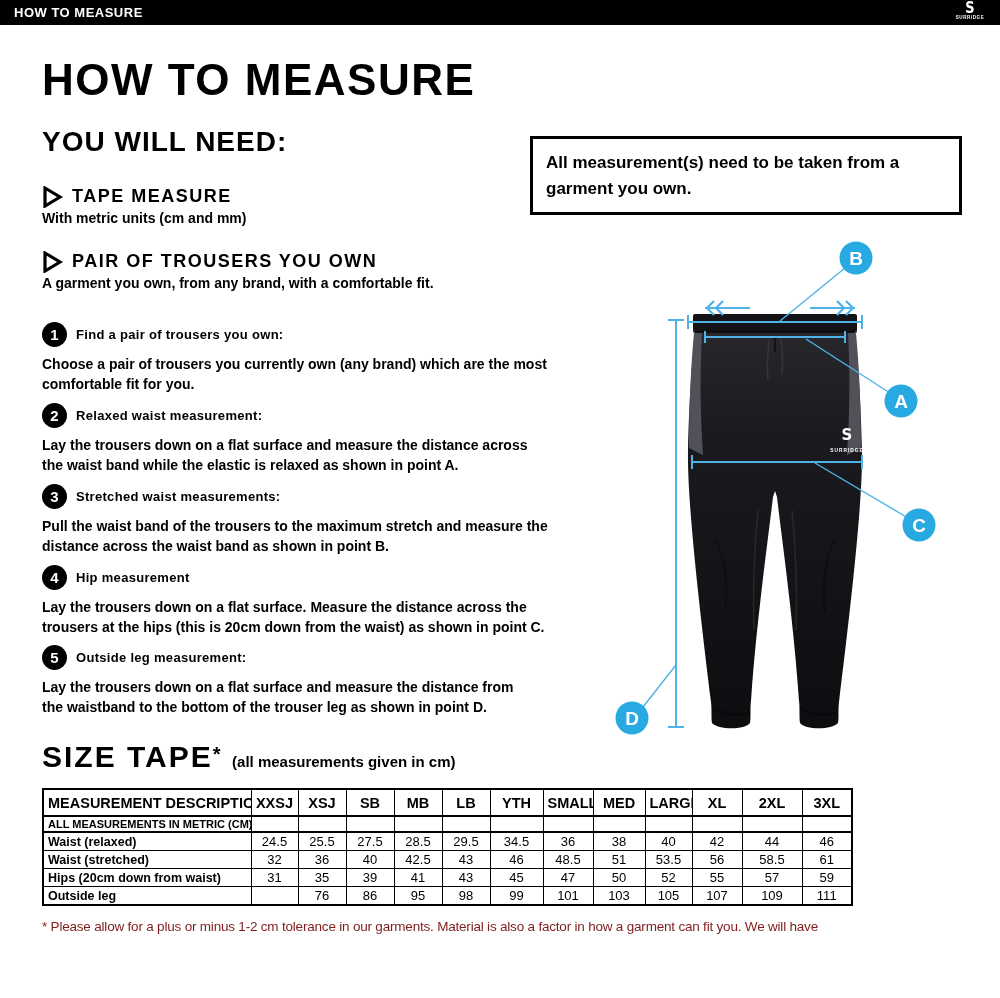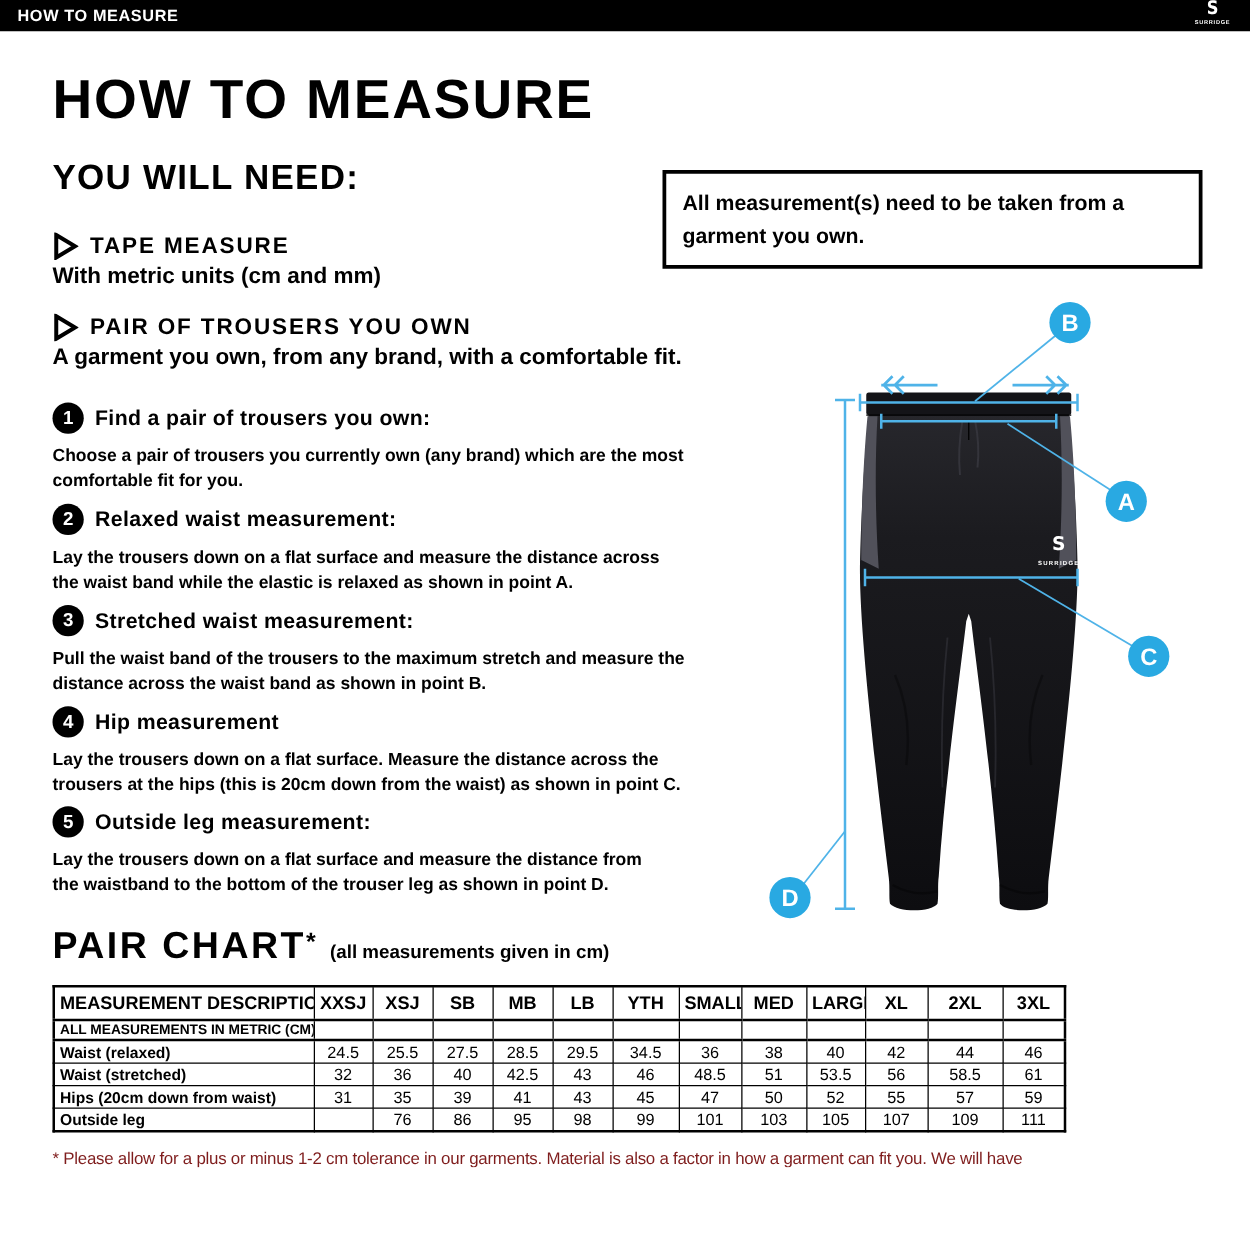--- a/index.html
+++ b/index.html
@@ -20,30 +20,30 @@
   .h2{position:absolute;left:42px;top:126px;font-size:28px;font-weight:bold;letter-spacing:1px;}
 
   
   .notice{position:absolute;left:530px;top:136px;width:400px;border:3px solid #000;
     padding:11px 13px;font-size:17px;font-weight:bold;line-height:1.5;white-space:pre-line;}
 
   
   .need{position:absolute;left:42px;}
   .need-head{display:flex;gap:9px;}
   .need-title{font-size:18px;font-weight:bold;letter-spacing:1.5px;}
-  .need-desc{font-size:18px;font-weight:bold;margin-top:2px;}
+  .need-desc{font-size:14px;font-weight:bold;margin-top:2px;}
   .need-1{top:186px;}
   .need-2{top:251px;}
 
   
   .step{position:absolute;left:42px;width:600px;}
   .step-head{display:flex;align-items:center;gap:9px;}
   .step-num{flex:0 0 auto;width:25px;height:25px;border-radius:50%;background:#000;color:#fff;
     display:flex;align-items:center;justify-content:center;font-size:15px;font-weight:bold;}
-  .step-title{font-size:17px;font-weight:bold;letter-spacing:.3px;}
+  .step-title{font-size:13px;font-weight:bold;letter-spacing:.3px;}
   .step-body{margin-top:7px;font-size:14px;font-weight:bold;line-height:1.45;white-space:pre-line;}
   .step-1{top:322px;} .step-2{top:403px;} .step-3{top:484px;} .step-4{top:565px;} .step-5{top:645px;}
 
   
   .sc-head{position:absolute;left:42px;top:740px;}
   .sc-title{font-size:30px;font-weight:bold;letter-spacing:2px;}
   .sc-star{font-size:20px;font-weight:bold;vertical-align:super;}
   .sc-note{font-size:15px;font-weight:bold;margin-left:7px;}
   .sc-table-wrap{position:absolute;left:42px;top:788px;}
   table.sc{border-collapse:collapse;table-layout:fixed;width:810px;border:2px solid #000;}
@@ -123,21 +123,21 @@
       <span class="step-num">2</span>
       <span class="step-title">Relaxed waist measurement:</span>
     </div>
     <div class="step-body">Lay the trousers down on a flat surface and measure the distance across
 the waist band while the elastic is relaxed as shown in point A.</div>
   </div>
 
   <div class="step step-3">
     <div class="step-head">
       <span class="step-num">3</span>
-      <span class="step-title">Stretched waist measurement:</span>
+      <span class="step-title">Stretched waist measurements:</span>
     </div>
     <div class="step-body">Pull the waist band of the trousers to the maximum stretch and measure the
 distance across the waist band as shown in point B.</div>
   </div>
 
   <div class="step step-4">
     <div class="step-head">
       <span class="step-num">4</span>
       <span class="step-title">Hip measurement</span>
     </div>
@@ -234,21 +234,21 @@
         <text class="mtext" x="309" y="292">C</text>
       </g>
       <g>
         <circle class="mcircle" cx="22" cy="478" r="16.5"></circle>
         <text class="mtext" x="22" y="485">D</text>
       </g>
     </svg>
   </div>
 
   <div class="sc-head">
-    <span class="sc-title">PAIR CHART</span><span class="sc-star">*</span>
+    <span class="sc-title">SIZE TAPE</span><span class="sc-star">*</span>
     <span class="sc-note">(all measurements given in cm)</span>
   </div>
 
   <div class="sc-table-wrap">
     <table class="sc">
       <colgroup>
           <col style="width: 208px;">
           <col style="width: 47px;">
           <col style="width: 48px;">
           <col style="width: 48px;">

